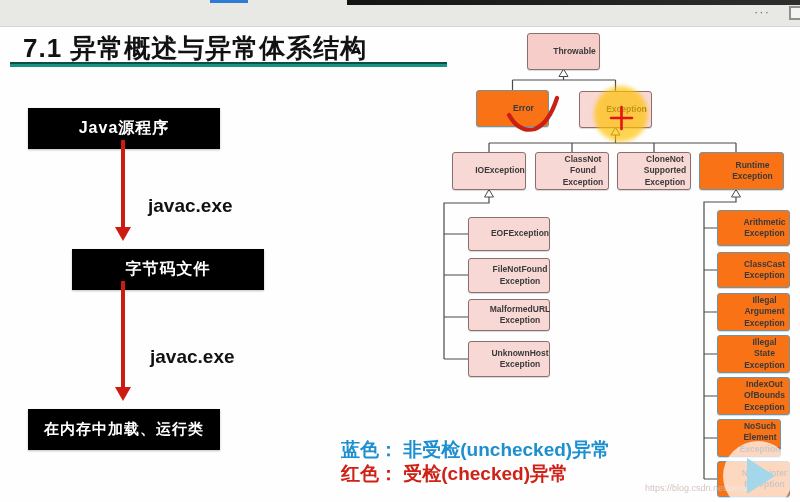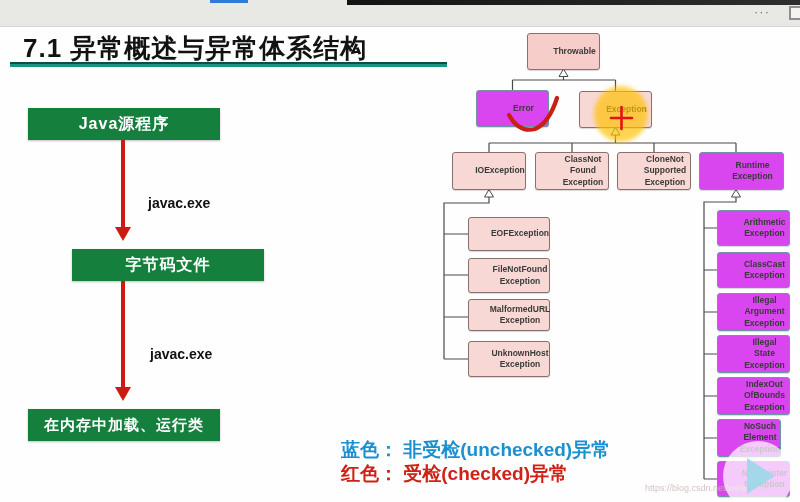--- a/index.html
+++ b/index.html
@@ -11,32 +11,32 @@
   .dark-strip { position:absolute; left:347px; top:0; width:453px; height:5px; background:linear-gradient(90deg,#141414,#2e2e2e); }
   .blue-strip { position:absolute; left:210px; top:0; width:38px; height:3px; background:#2e7cd6; }
   .ellipsis { position:absolute; left:750px; top:2px; width:24px; height:20px; color:#6d6d6d; font-size:13px; letter-spacing:1px; text-align:center; line-height:20px; cursor:default; }
   .corner-icon { position:absolute; left:789px; top:6px; width:11px; height:14px; border:2px solid #8f8f8c; border-right:none; background:#f4f4f2; }
 
   
   .title { position:absolute; left:23px; top:31px; font-size:26px; font-weight:bold; color:#121212; letter-spacing:1px; white-space:nowrap; }
   .title-rule { position:absolute; left:10px; top:62px; width:437px; height:5px; background:linear-gradient(180deg,#0c4f44 0 40%, #1a9383 40% 100%); }
 
   
-  .flow-box { position:absolute; left:28px; width:192px; height:32px; background:#15803d; color:#fff; font-weight:bold; font-size:16px; display:flex; align-items:center; justify-content:center; letter-spacing:1px; box-shadow:0 1px 2px rgba(0,0,0,.25); }
+  .flow-box { position:absolute; left:28px; width:192px; height:41px; background:#000000; color:#fff; font-weight:bold; font-size:16px; display:flex; align-items:center; justify-content:center; letter-spacing:1px; box-shadow:0 1px 2px rgba(0,0,0,.25); }
   .fb1 { top:108px; } .fb2 { top:249px;margin-left:44px; } .fb3 { top:409px; font-size:15px; }
   .red-arrow { position:absolute; left:121px; width:4px; background:#cc1b10; }
   .ra1 { top:140px; height:96px; } .ra2 { top:281px; height:115px; }
   .red-arrow::after { content:""; position:absolute; left:-6px; bottom:-13px; border:8px solid transparent; border-top:14px solid #cc1b10; }
-  .flow-label { position:absolute; font-size:14px; font-weight:bold; color:#111; }
+  .flow-label { position:absolute; font-size:19px; font-weight:bold; color:#111; }
   .fl1 { left:148px; top:195px; } .fl2 { left:150px; top:346px; }
 
   
   .node { position:absolute; z-index:2; border-radius:3px; display:flex; align-items:center; justify-content:center; text-align:center; font-size:8.5px; font-weight:bold; color:#3a3a3a; line-height:1.3; white-space:pre-line; box-shadow:0 1px 1px rgba(0,0,0,.15);padding-left:22px; }
   .pink { background:#f8d8d4; border:1.5px solid #8a6f6c; }
-  .blue { background:#d946ef; border:1.5px solid #6f95a2; }
+  .blue { background:#f97316; border:1.5px solid #6f95a2; }
   .n-throwable { left:527px; top:33px;  width:73px; height:37px; background:#f6cdc9; }
   .n-error     { left:476px; top:90px;  width:73px; height:37px; }
   .n-exception { left:579px; top:91px;  width:73px; height:37px; }
   .n-io        { left:452px; top:152px; width:74px; height:38px; }
   .n-cnf       { left:535px; top:152px; width:74px; height:38px; }
   .n-cns       { left:617px; top:152px; width:74px; height:38px; }
   .n-runtime   { left:699px; top:152px; width:85px; height:38px; }
   .n-eof       { left:468px; top:217px; width:82px; height:34px; }
   .n-fnf       { left:468px; top:258px; width:82px; height:35px; }
   .n-mal       { left:468px; top:299px; width:82px; height:32px; }

